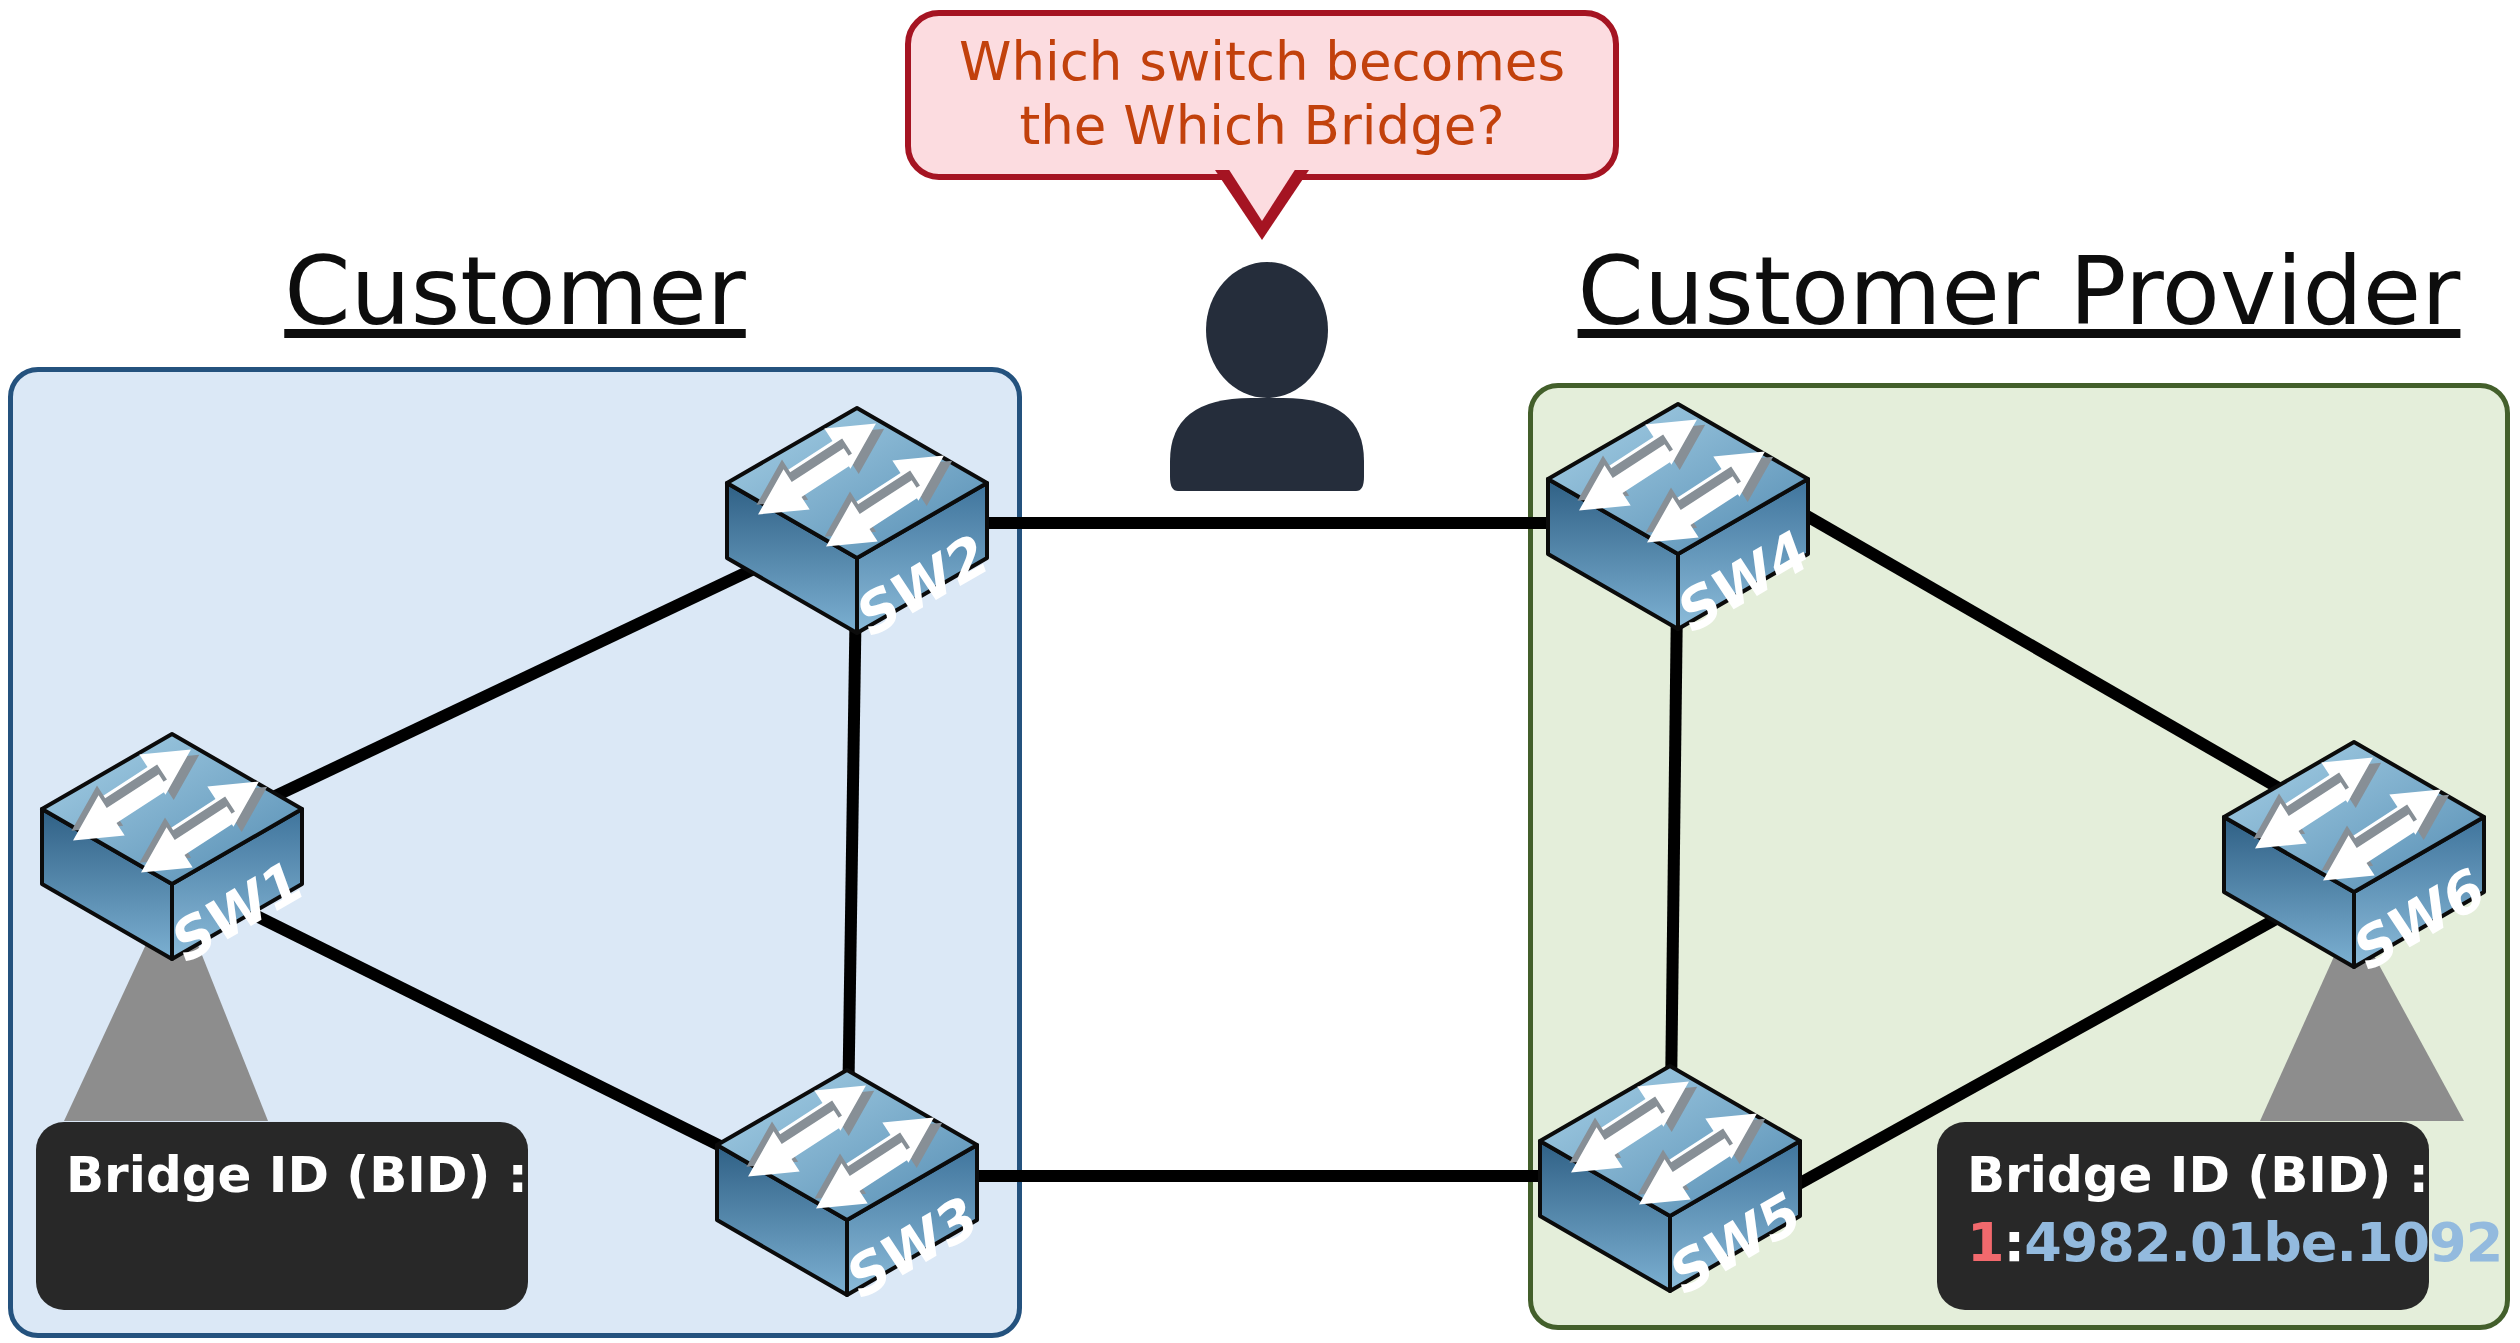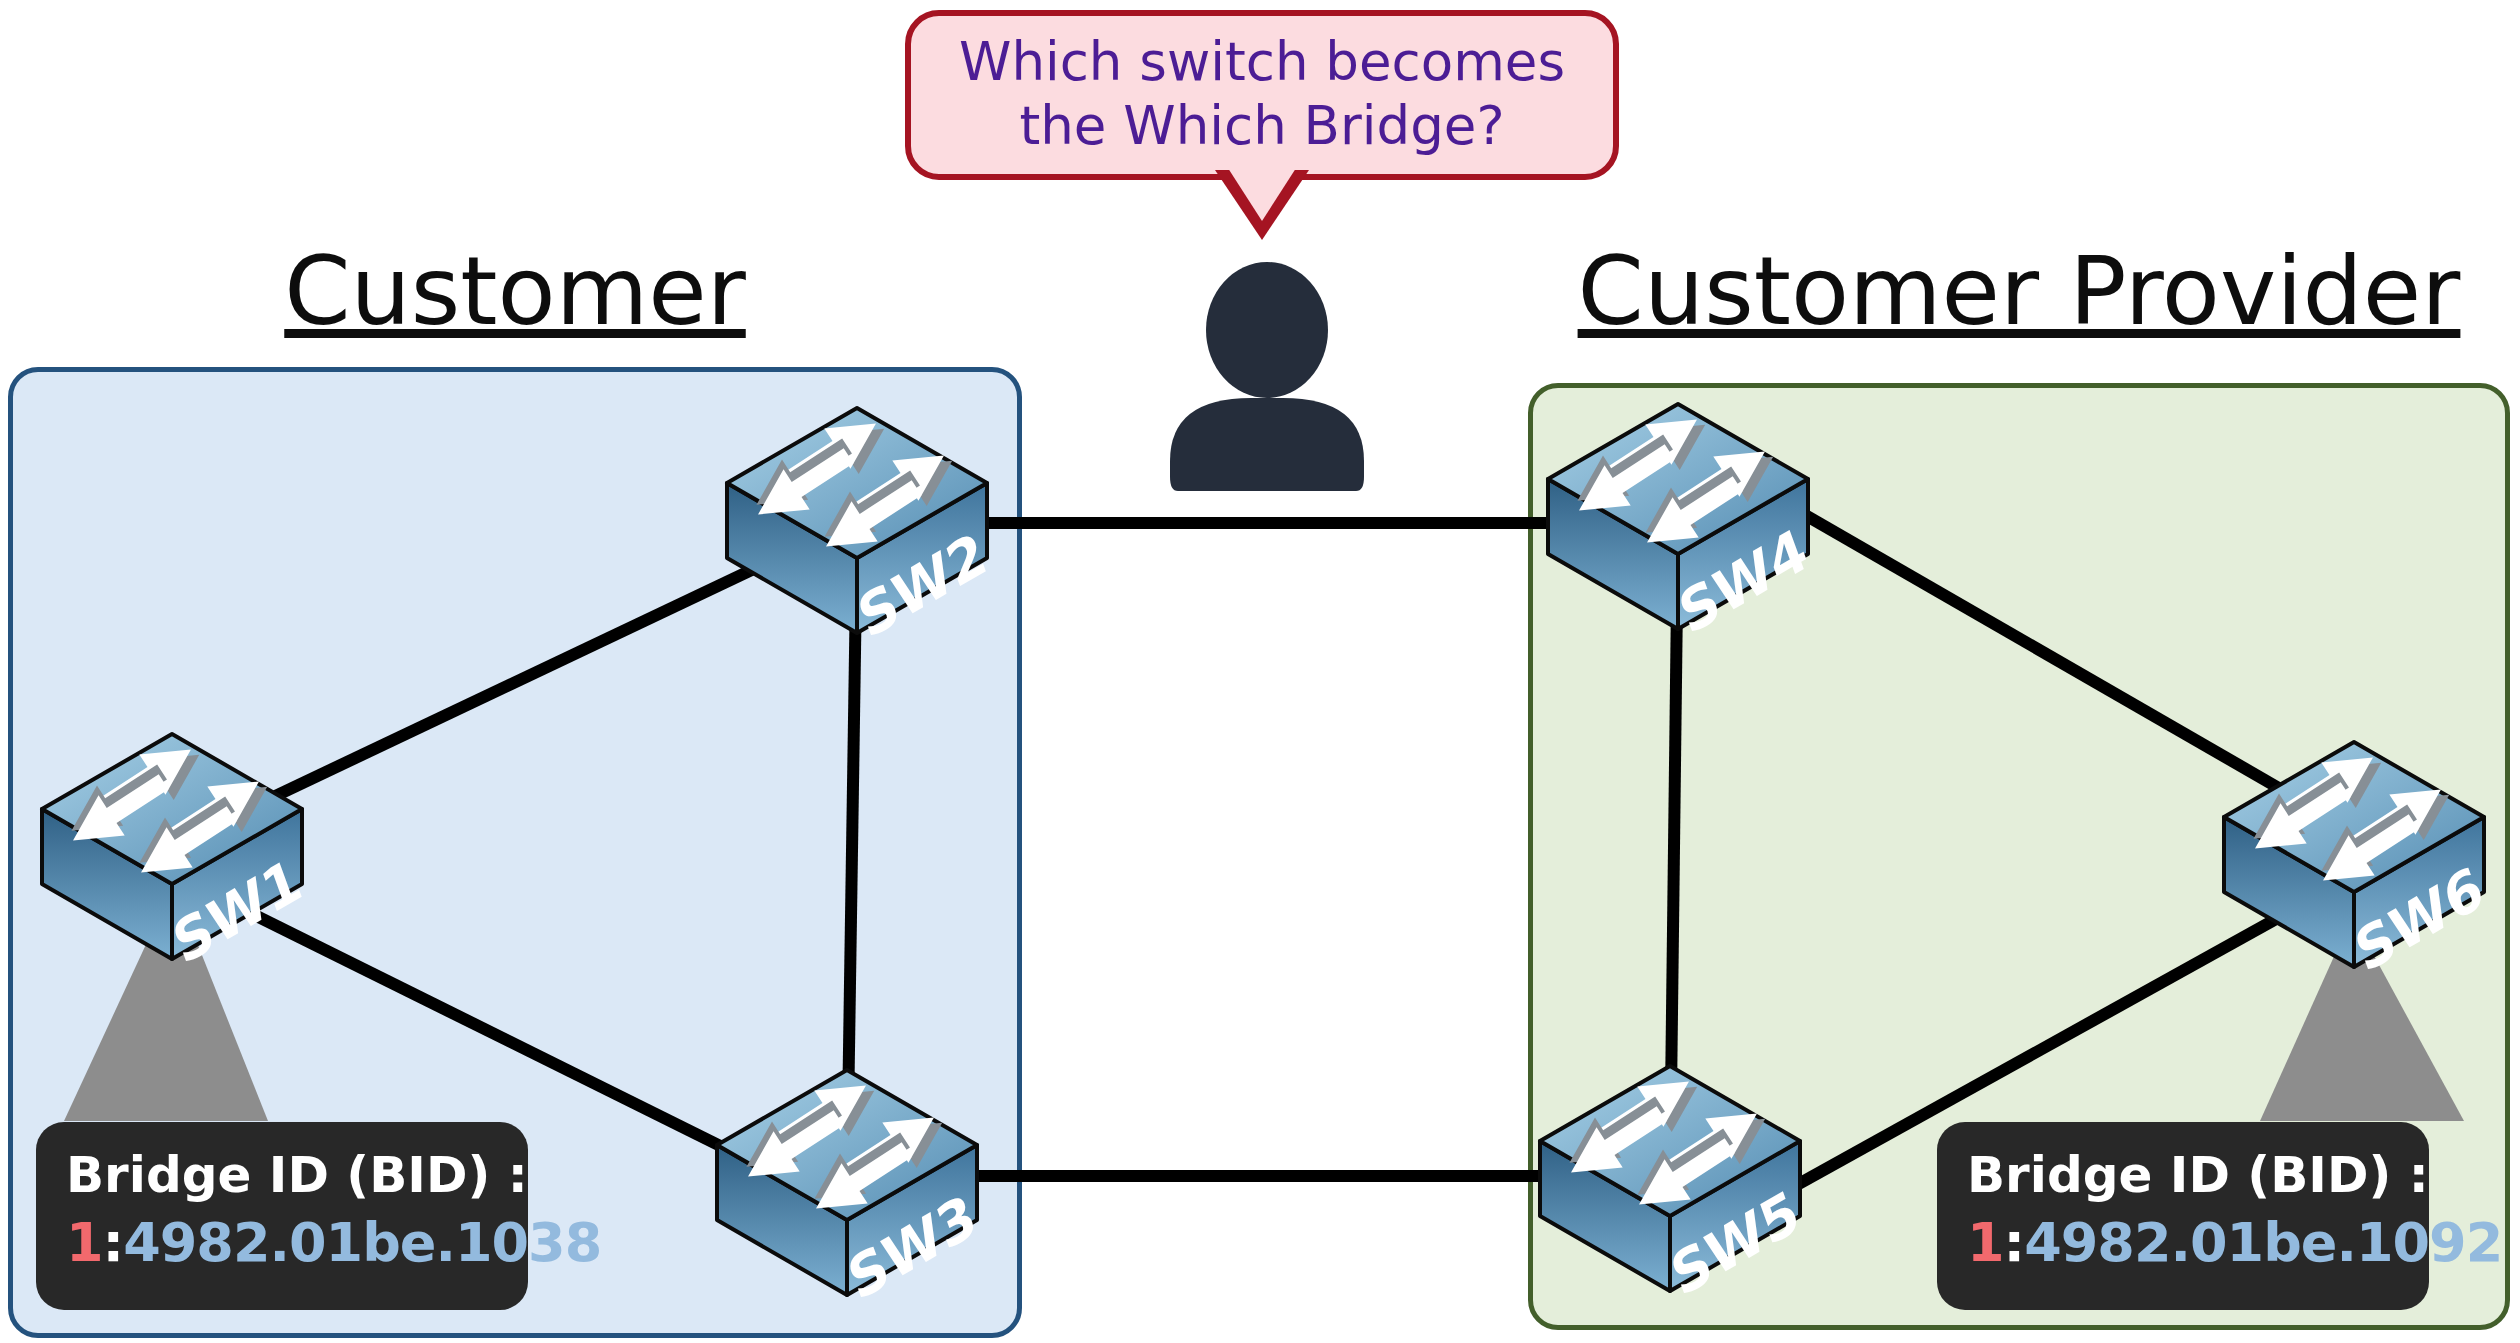--- a/index.html
+++ b/index.html
@@ -26,21 +26,21 @@
   }
   .title-customer { left:8px;   width:1014px; }
   .title-provider { left:1528px; width:982px; }
 
   
   .bubble {
     position:absolute; left:905px; top:10px; width:714px; height:170px;
     background:#fcdce0; border:6px solid #a51422; border-radius:34px;
     box-sizing:border-box; text-align:center; padding-top:14px;
   }
-  .bubble-line { font-size:53px; line-height:64px; color:#4c1d95; }
+  .bubble-line { font-size:53px; line-height:64px; color:#c2410c; }
   .bubble-tail-border {
     position:absolute; left:50%; margin-left:-47px; top:100%; margin-top:-4px;
     width:0; height:0;
     border-left:47px solid transparent; border-right:47px solid transparent;
     border-top:70px solid #a51422;
   }
   .bubble-tail-fill {
     position:absolute; left:50%; margin-left:-36px; top:100%; margin-top:-9px;
     width:0; height:0;
     border-left:36px solid transparent; border-right:36px solid transparent;
@@ -77,21 +77,20 @@
 <div class="canvas">
 
   <div class="zone zone-customer"></div>
   <div class="zone zone-provider"></div>
 
   <div class="zone-title title-customer">Customer</div>
   <div class="zone-title title-provider">Customer Provider</div>
 
   <div class="bid-box bid-left">
     <div class="bid-title">Bridge ID (BID) :</div>
-    <div class="bid-value"><span class="bid-priority">1</span><span class="bid-colon">:</span><span class="bid-mac">4982.01be.1038</span></div>
   </div>
   <div class="bid-box bid-right">
     <div class="bid-title">Bridge ID (BID) :</div>
     <div class="bid-value"><span class="bid-priority">1</span><span class="bid-colon">:</span><span class="bid-mac">4982.01be.1092</span></div>
   </div>
 
   <svg class="overlay" viewBox="0 0 2520 1343">
     <defs>
       <linearGradient id="gT" x1="0" y1="0" x2="1" y2="1">
         <stop offset="0" stop-color="#a8d1e7"></stop>

